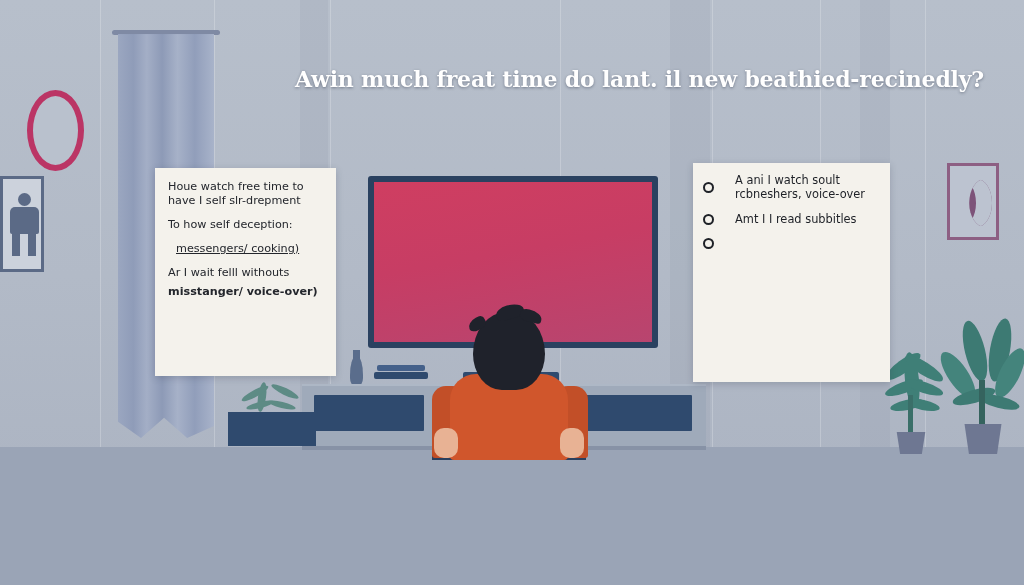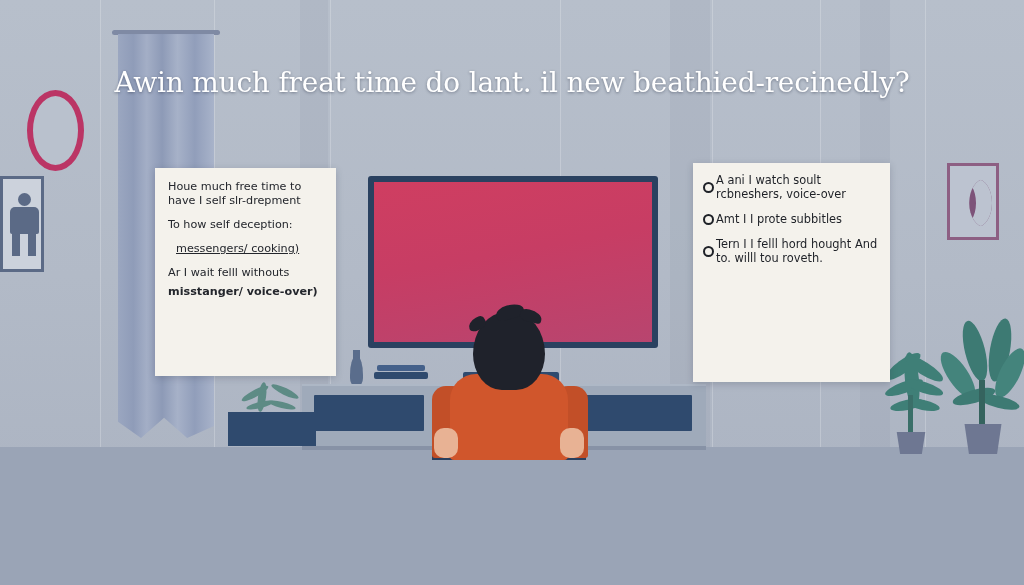--- a/index.html
+++ b/index.html
@@ -201,24 +201,24 @@
   .leaf { position: absolute; background: #3f7f77; }
   .planter-box {
     position: absolute; left: 228px; top: 412px;
     width: 88px; height: 34px; background: #2f4a6e;
   }
 
   
   .headline {
     position: absolute;
     left: 0; top: 66px; width: 1024px;
-    text-align: center;
+    text-align: right;
     font-family: "DejaVu Serif", "Liberation Serif", serif;
-    font-weight: 400;
-    font-size: 28px;
+    font-weight: 700;
+    font-size: 22px;
     color: #ffffff;
     letter-spacing: -0.2px;
     text-shadow: 0 1px 3px rgba(30,40,60,.45);
     padding: 0 40px;
     box-sizing: border-box;
     white-space: nowrap;
   }
 
   .panel {
     position: absolute;
@@ -242,21 +242,21 @@
     line-height: 1.24;
     margin: 0 0 10px 0;
     font-family: "DejaVu Sans", sans-serif;
   }
   .ltext:last-child { margin-bottom: 0; font-weight: bold; }
   .ltext.indent { text-indent: 8px; text-decoration: underline; }
 
   .opt-row {
     display: flex;
     align-items: center;
-    gap: 2px;
+    gap: 21px;
     margin-bottom: 11px;
   }
   .opt-row:last-child { margin-bottom: 0; }
   .radio {
     flex: 0 0 auto;
     width: 11px; height: 11px;
     border: 2px solid #1e2127;
     border-radius: 50%;
     box-sizing: border-box;
   }
@@ -381,36 +381,35 @@
   <div class="arm" style="left:560px;"></div>
   <div class="person-body"></div>
   <div class="person-head"></div>
   <div class="hair-tuft" style="left:496px;top:305px;width:28px;height:14px;border-radius:50% 60% 10% 30%;transform:rotate(-16deg);"></div>
   <div class="hair-tuft" style="left:520px;top:310px;width:22px;height:12px;border-radius:40% 70% 20% 40%;transform:rotate(14deg);"></div>
   <div class="hair-tuft" style="left:468px;top:318px;width:18px;height:12px;border-radius:60% 30% 40% 40%;transform:rotate(-28deg);"></div>
 
   <div class="headline">Awin much freat time do lant. il new beathied-recinedly?</div>
 
   <div class="panel panel-left">
-    <p class="ltext">Houe much free time to have I self slr-drepment</p>
+    <p class="ltext">Houe watch free time to have I self slr-drepment</p>
     <p class="ltext">To how self deception:</p>
     <p class="ltext indent">messengers/ cooking)</p>
     <p class="ltext" style="margin-bottom:6px;">Ar I wait felll withouts</p>
     <p class="ltext">misstanger/ voice-over)</p>
   </div>
 
   <div class="panel panel-right">
     <div class="opt-row">
       <span class="radio"></span>
       <span class="opt-text">A ani I watch soult rcbneshers, voice-over</span>
     </div>
     <div class="opt-row">
       <span class="radio"></span>
-      <span class="opt-text">Amt I I prote subbitles</span>
+      <span class="opt-text">Amt I I read subbitles</span>
     </div>
     <div class="opt-row">
       <span class="radio"></span>
-      <span class="opt-text">Tern I I felll hord hought And to. willl tou roveth.</span>
     </div>
   </div>
 
 
 </div>
 
 </body></html>

